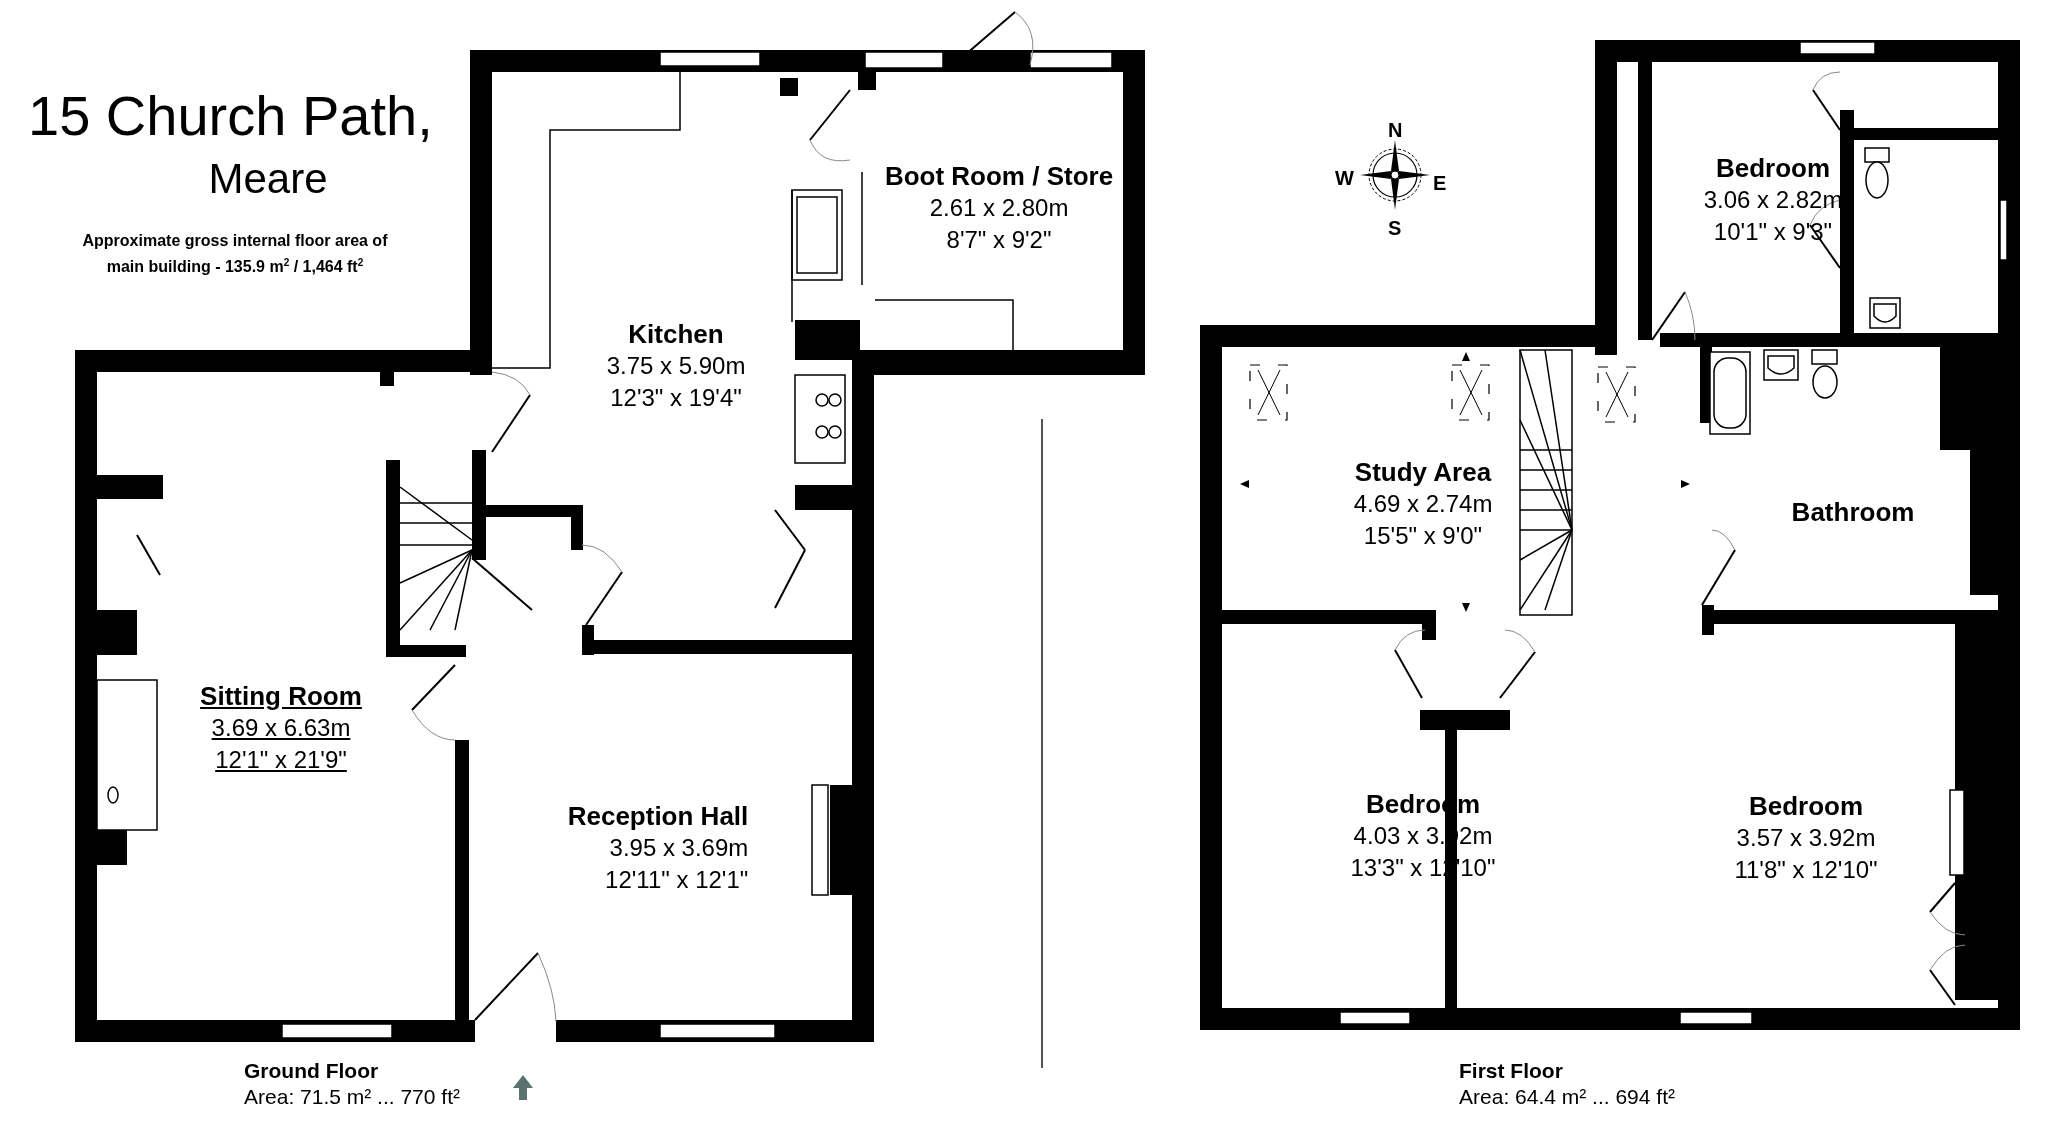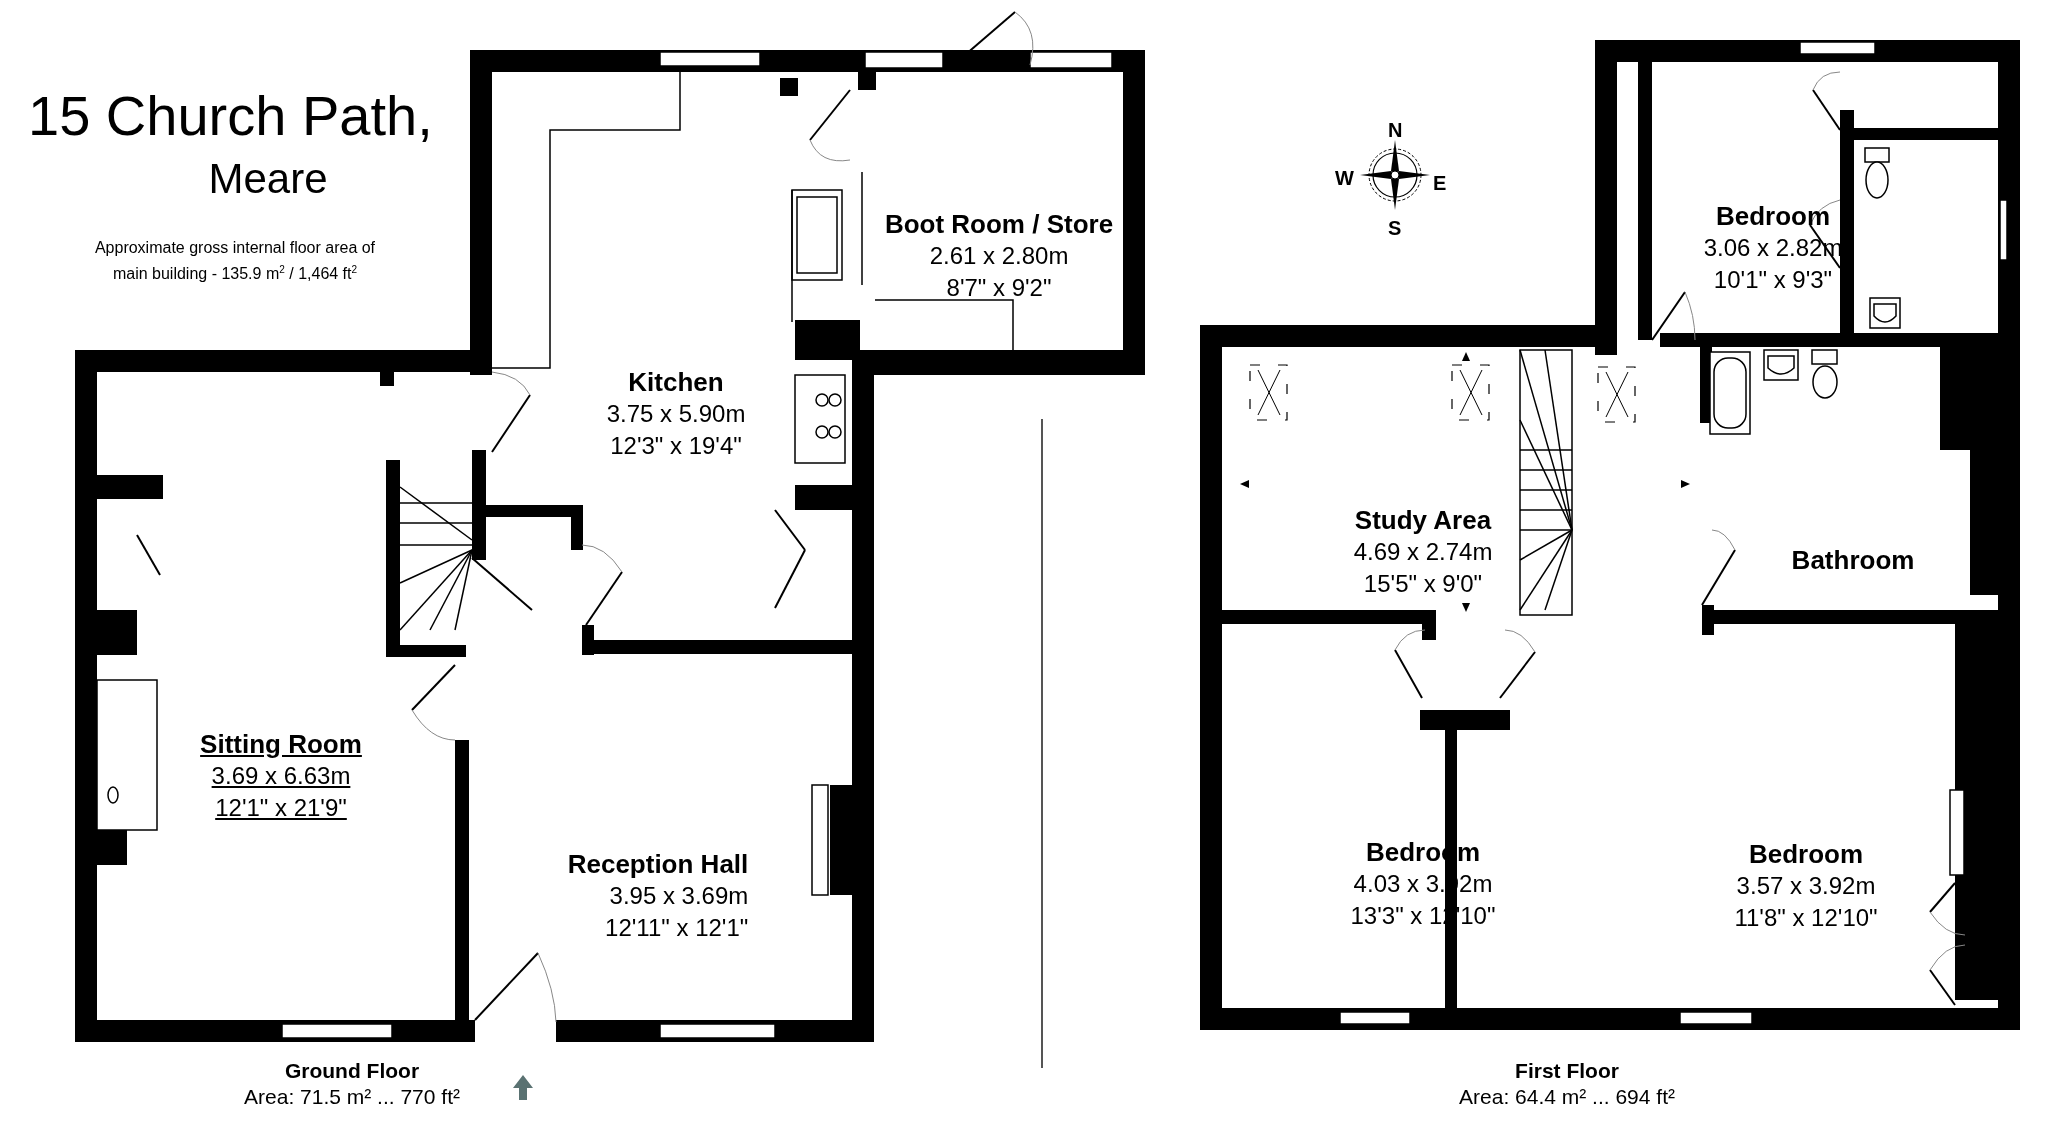--- a/index.html
+++ b/index.html
@@ -1,26 +1,26 @@
 <!DOCTYPE html>
 <html><head>
   <meta charset="utf-8">
   <style>
     html, body { margin: 0; padding: 0; background: #ffffff; }
     body { width: 2048px; height: 1130px; position: relative; overflow: hidden; font-family: "Liberation Sans", sans-serif; color: #000; }
     .abs { position: absolute; }
     .title-main { left: 28px; top: 88px; font-size: 56px; font-weight: 400; line-height: 1; white-space: nowrap; }
     .title-sub { left: 0; width: 536px; top: 158px; font-size: 42px; text-align: center; line-height: 1; }
-    .area-note { left: 40px; width: 390px; top: 237px; font-size: 16px; text-align: center; line-height: 22px; }
+    .area-note { left: 40px; width: 390px; top: 230px; font-size: 16px; text-align: center; line-height: 22px; font-weight: bold; }
     .area-note sup { font-size: 10px; }
     svg.plan { position: absolute; left: 0; top: 0; width: 2048px; height: 1130px; }
     .room-label { position: absolute; text-align: center; line-height: 32px; transform: translateX(-50%); white-space: nowrap; }
-    .room-name { font-weight: 700; font-size: 26px; display: block; margin-top: 48px; }
+    .room-name { font-weight: 700; font-size: 26px; display: block; }
     .room-dim { font-size: 24px; display: block; }
-    .floor-caption { position: absolute; text-align: center; transform: translateX(-50%); white-space: nowrap; line-height: 26px; }
+    .floor-caption { position: absolute; transform: translateX(-50%); white-space: nowrap; line-height: 26px; }
     .floor-name { font-weight: 700; font-size: 21px; display: block; }
     .floor-area { font-size: 21px; display: block; }
     .compass-letter { position: absolute; font-weight: 700; font-size: 20px; line-height: 1; }
   </style>
 </head>
 <body>
 
 <div class="abs title-main">15 Church Path,</div>
 <div class="abs title-sub">Meare</div>
 <div class="abs area-note">

